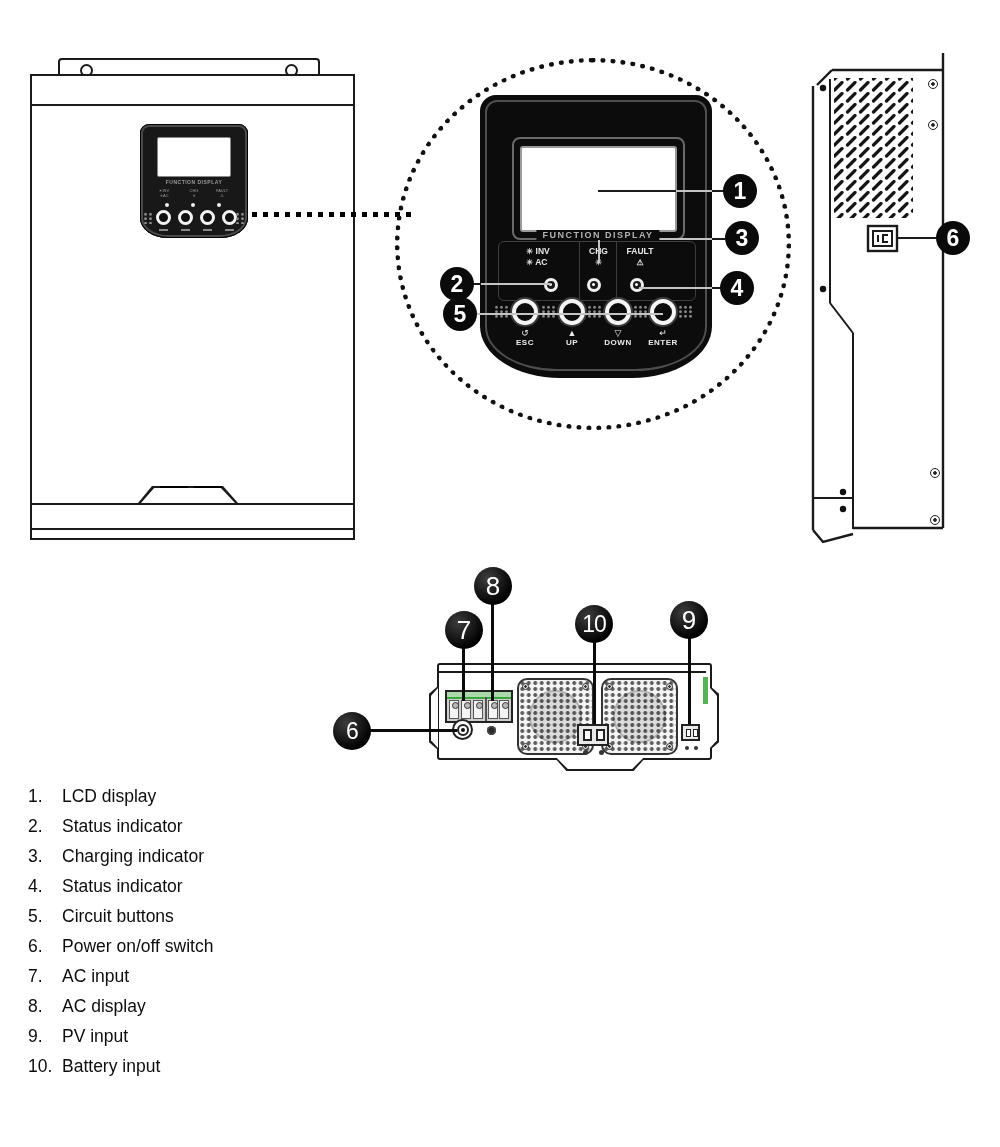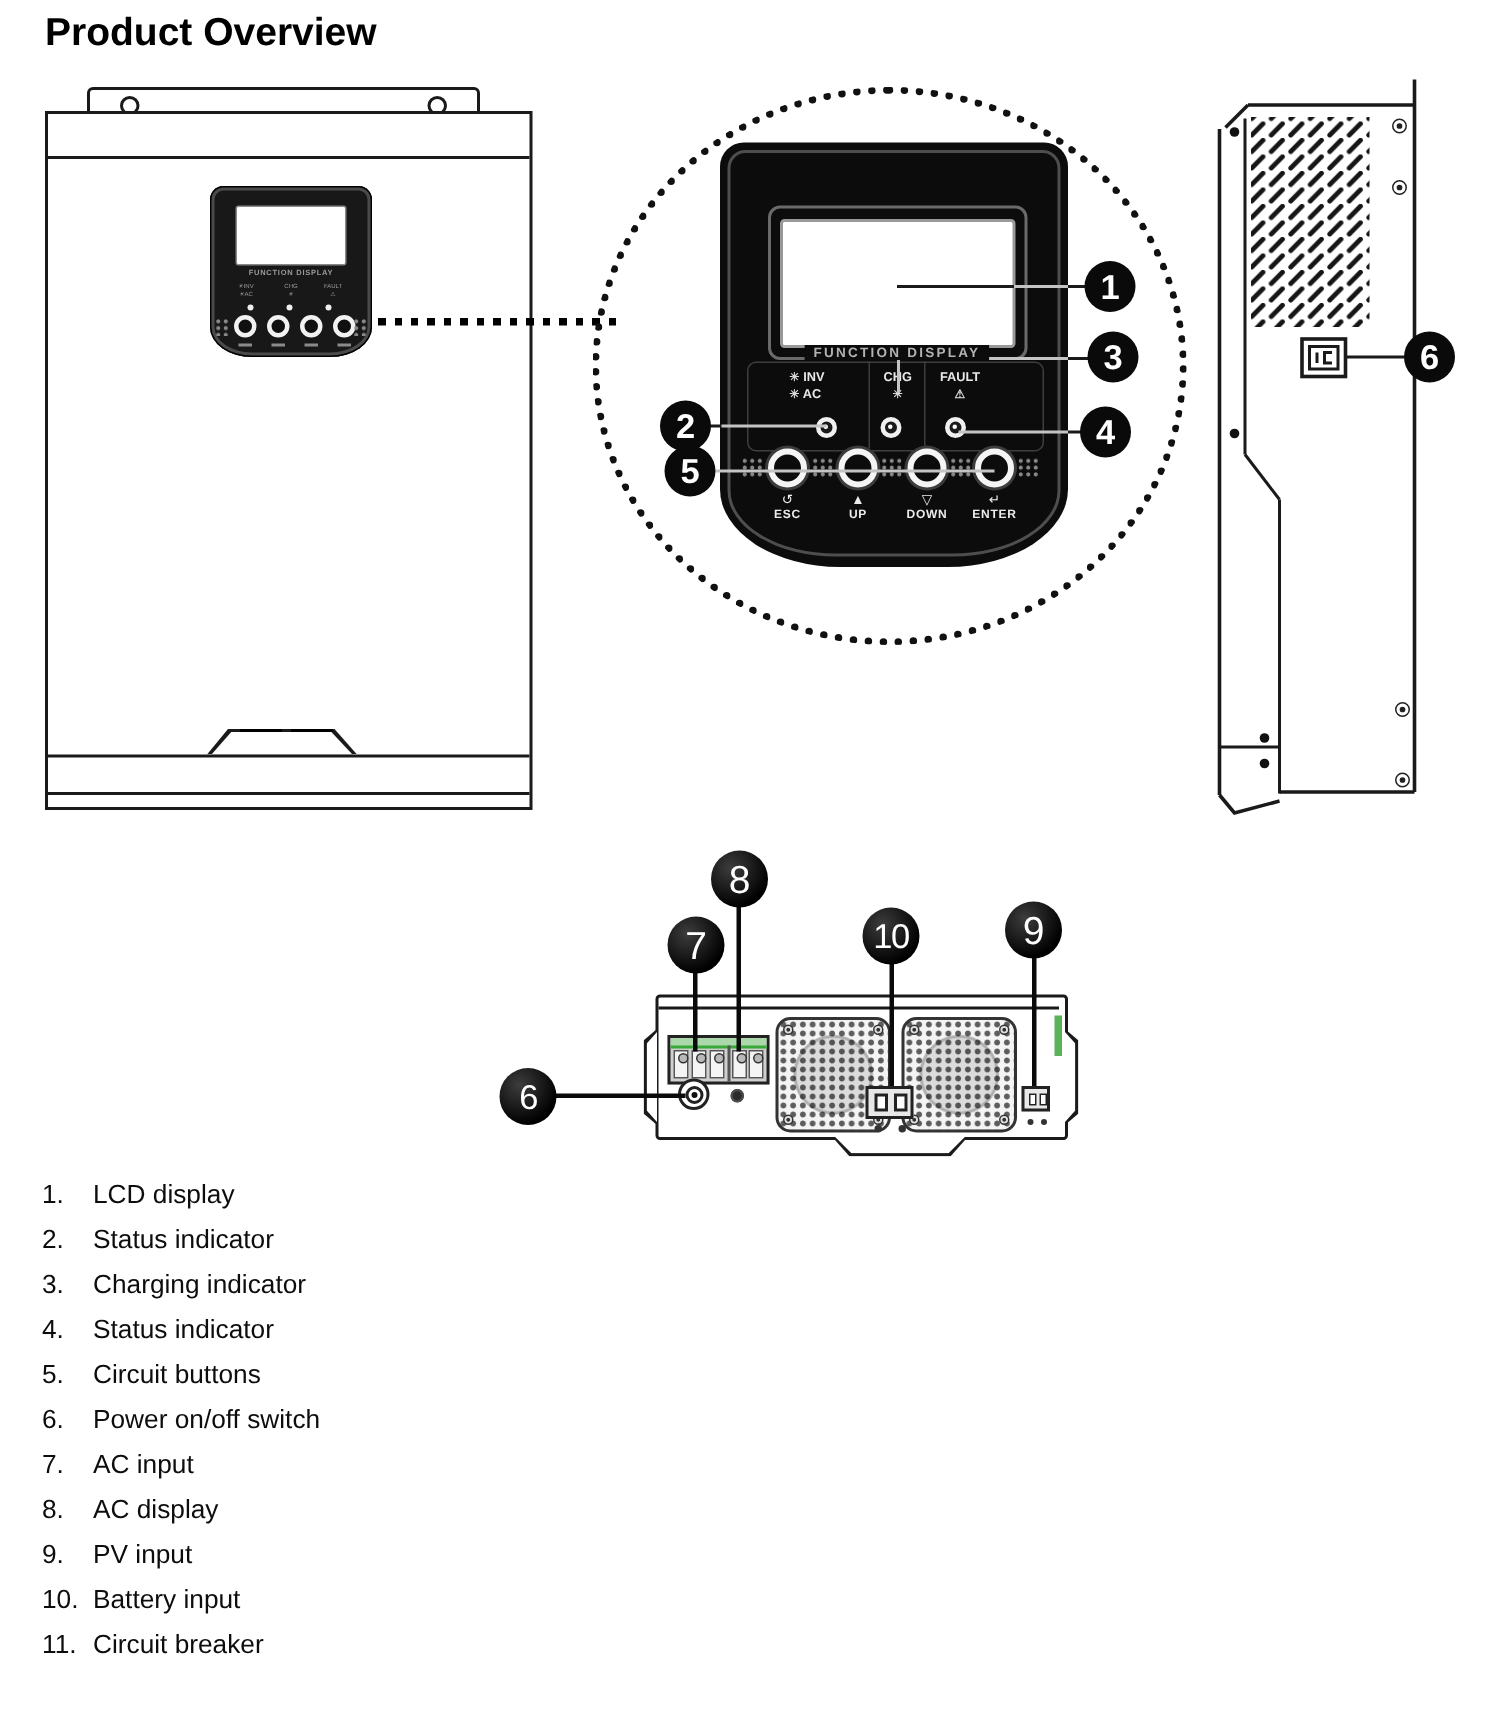--- a/index.html
+++ b/index.html
@@ -107,21 +107,20 @@
   
   #legend{left:28px;top:781px;width:420px;}
   .leg-row{display:flex;height:30px;align-items:center;font-size:17.5px;color:#0d0d0d;}
   .leg-num{width:34px;flex:none;}
 </style>
 </head>
 <body>
 
 <div id="page">
 
-  <div id="title" class="abs">Product Overview</div>
 
   <div id="front-view" class="abs">
     <div id="fv-bracket" class="abs">
       <div class="hole" style="left:20px;top:4px;"></div>
       <div class="hole" style="left:225px;top:4px;"></div>
     </div>
     <div id="fv-body" class="abs">
       <div class="hline" style="left:0;top:28px;width:100%;"></div>
 
       <div id="mini-panel" class="abs">
@@ -413,19 +412,15 @@
         <span>AC display</span>
       </div>
     <div class="leg-row">
         <span class="leg-num">9.</span>
         <span>PV input</span>
       </div>
     <div class="leg-row">
         <span class="leg-num">10.</span>
         <span>Battery input</span>
       </div>
-    <div class="leg-row">
-        <span class="leg-num">11.</span>
-        <span>Circuit breaker</span>
-      </div>
   </div>
 
 </div>
 
 </body></html>

